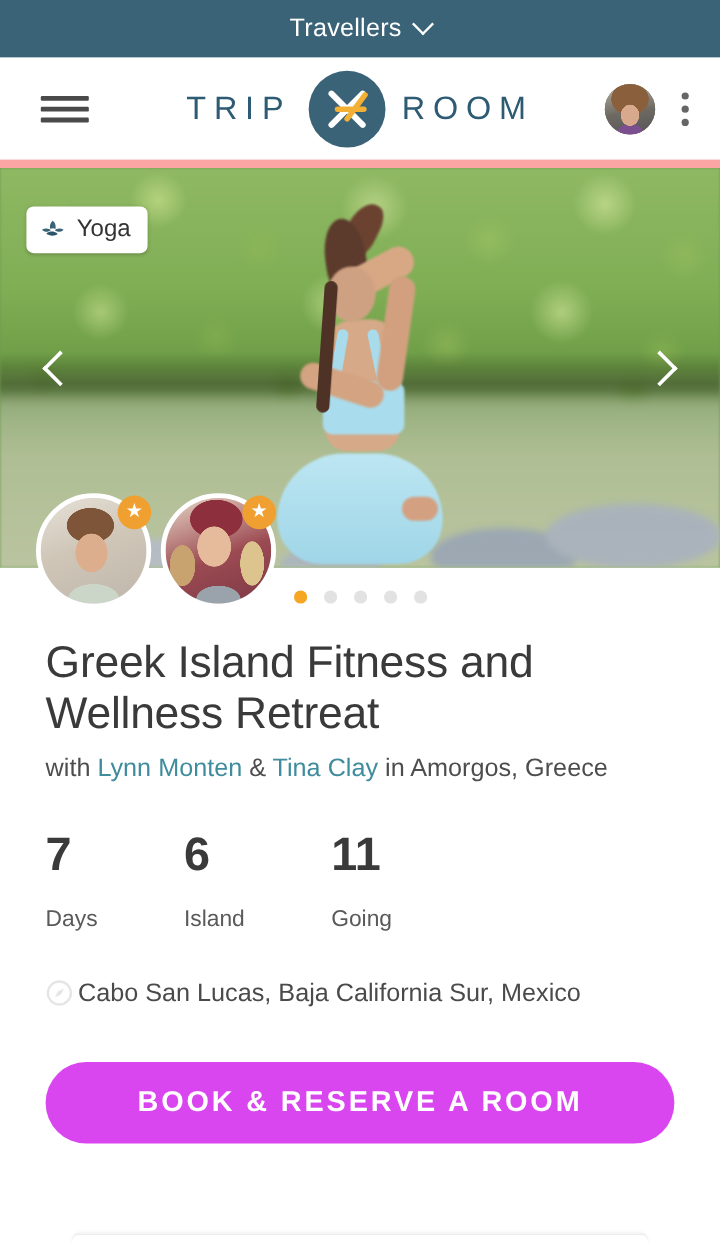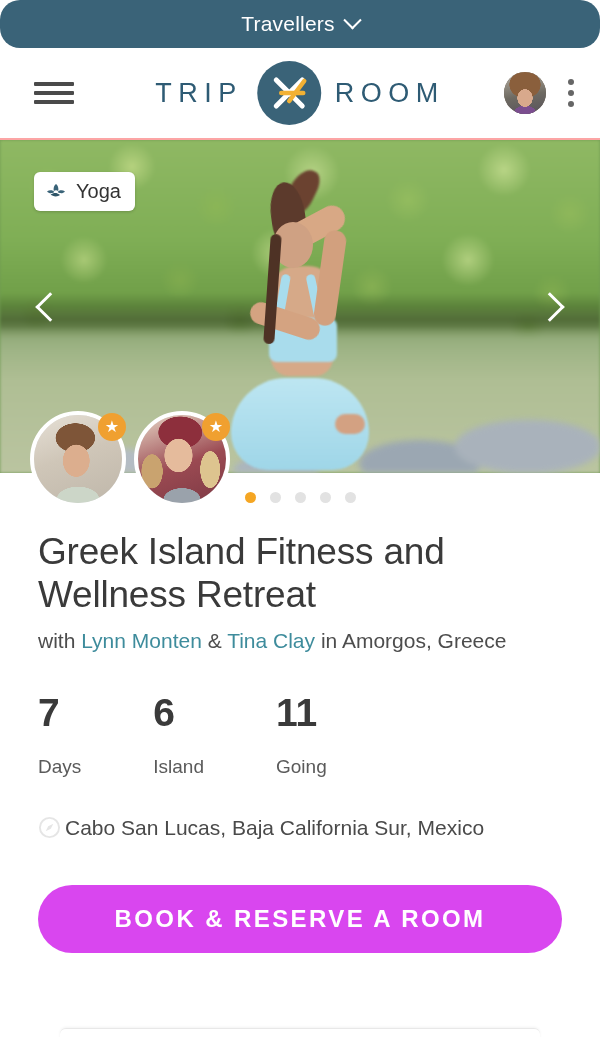--- a/index.html
+++ b/index.html
@@ -9,34 +9,33 @@
     background: #ffffff;
     overflow: hidden;
   }
   .phone { position: relative; width: 600px; height: 1037px; background: #fff; }
 
   
   .topbar {
     height: 48px; background: #3a6378;
     display: flex; align-items: center; justify-content: center;
     color: #ffffff;
-    border-radius: 20px;
   }
   .topbar-label { font-size: 21px; letter-spacing: .2px; }
   .chev-d {
     display: inline-block; width: 13px; height: 13px; margin-left: 11px;
     border-right: 2.4px solid #fff; border-bottom: 2.4px solid #fff;
     transform: rotate(45deg) translate(-3px,-3px);
   }
 
   
   .header {
     height: 92px; background: #fff; position: relative;
     display: flex; align-items: center;
-    border-bottom: 2px solid #fca5a5;
+    border-bottom: 7px solid #fca5a5;
   }
   .hamburger { position: absolute; left: 34px; top: 50%; transform: translateY(-50%);
                width: 40px; height: 30px; display:flex; flex-direction:column;
                justify-content:space-between; padding: 4px 0; cursor:pointer; }
   .hamburger span { display:block; height: 4px; background:#4a4a4a; border-radius:1px; }
 
   .brand { position: absolute; left: 50%; top: 50%; transform: translate(-50%,-50%);
            display: flex; align-items: center; }
   .brand-word { font-size: 27px; letter-spacing: 6.5px; color: #2e5b74; font-weight: 400; }
   .brand-mark { width: 64px; height: 64px; border-radius: 50%; background:#3a6378;
@@ -122,23 +121,23 @@
   .yogi .strap2 { position:absolute; left:96px; top:92px; width:9px; height:54px;
                 background:#a8dced; border-radius:5px; transform:rotate(-12deg); filter:blur(.5px);}
   .yogi .top { position:absolute; left:54px; top:136px; width:68px; height:44px;
                 background:#a9dcec; border-radius:8px; filter:blur(.8px);}
   .yogi .skirt { position:absolute; left:16px; top:196px; width:138px; height:92px;
                 background:linear-gradient(180deg,#bde6f2,#9fd6e8); border-radius:60px 60px 40px 40px; filter:blur(1px);}
   .yogi .foot { position:absolute; left:120px; top:232px; width:30px; height:20px;
                 background:#d3a182; border-radius:12px; filter:blur(.9px);}
 
   .badge-yoga {
-    position:absolute; left: 34px; top: 32px;
+    position:absolute; left: 22px; top: 32px;
     background:#fff; border-radius:6px; padding: 8px 14px 8px 11px;
-    display:flex; align-items:center; gap:9px;
+    display:flex; align-items:flex-end; gap:9px;
     box-shadow: 0 1px 3px rgba(0,0,0,.18);
   }
   .badge-yoga .label { font-size: 20px; color:#333; }
 
   .hero-arrow {
     position:absolute; top: 50%; transform: translateY(-50%);
     width: 34px; height: 34px; cursor:pointer;
   }
   .hero-arrow::before {
     content:""; position:absolute; top:50%; left:50%;

